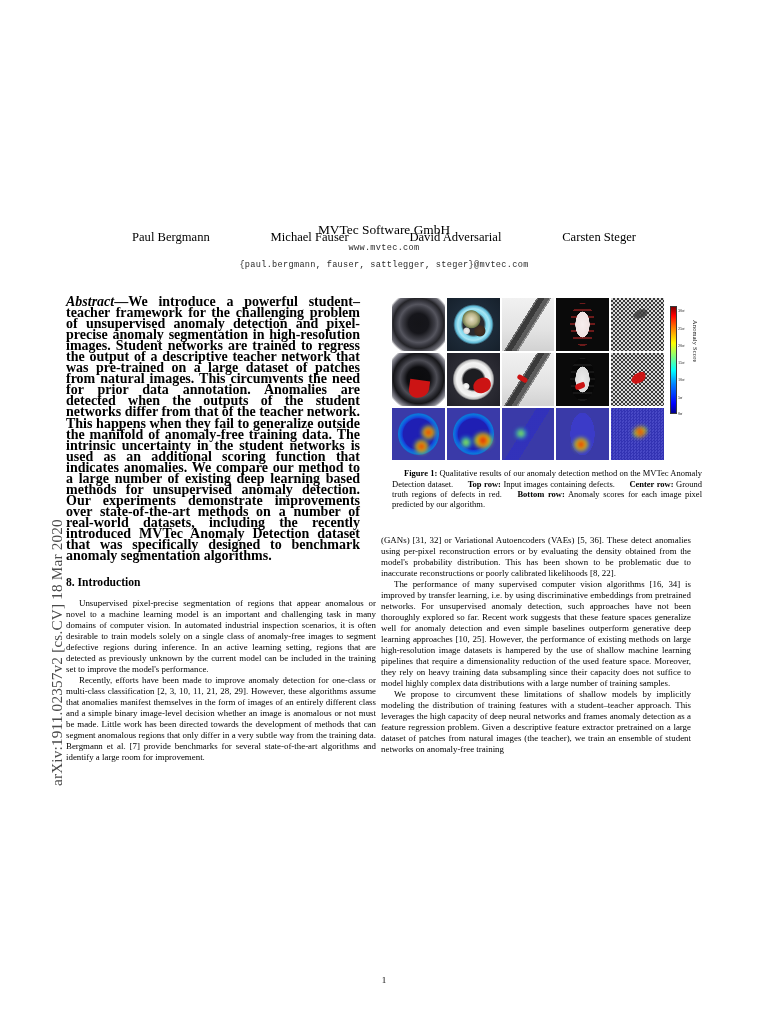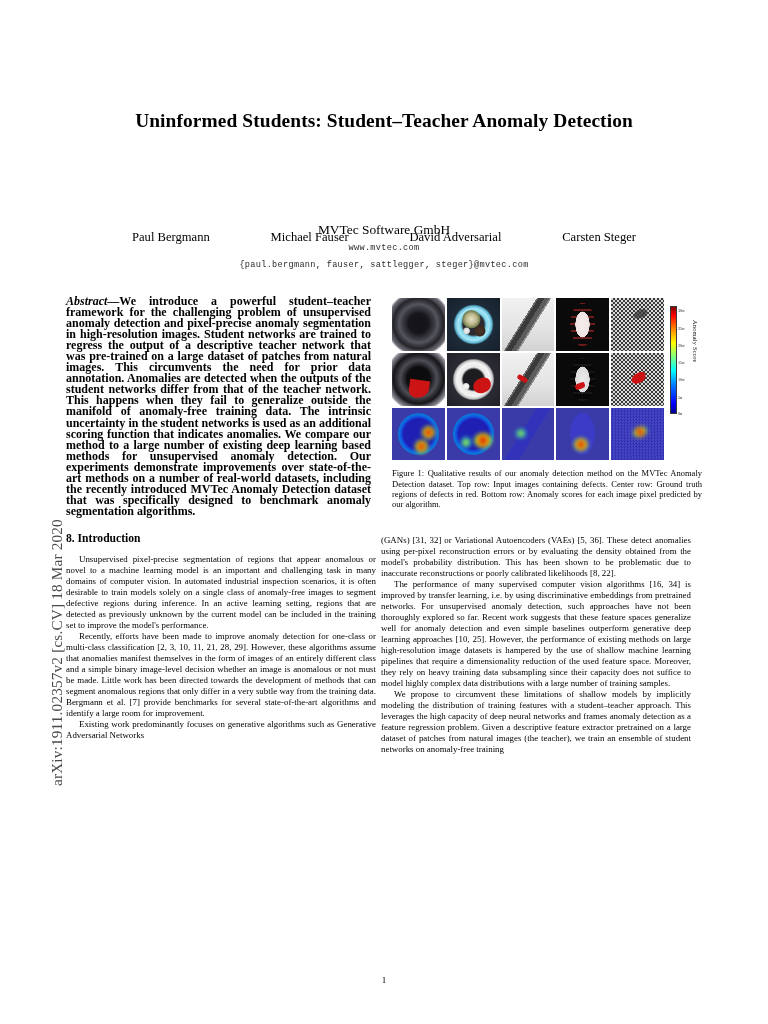--- a/index.html
+++ b/index.html
@@ -102,23 +102,23 @@
     font-size: 8.9px;
     line-height: 11.0px;
     text-align: justify;
   }
   .col-left  { left: 66px;  top: 296px; }
   .col-right { left: 381px; top: 535px; }
 
   .abstract {
     font-weight: bold;
     text-align: justify;
-    font-size: 12px;
+    font-size: 14px;
     line-height: 11.05px;
-    margin: 0 5px 16px 0;
+    margin: 0 16px 16px 0;
     hyphens: manual;
   }
   .abstract .abs-label {
     font-weight: bold;
     font-style: italic;
   }
 
   .section-head {
     font-weight: bold;
     font-size: 11.6px;
@@ -329,42 +329,42 @@
     color: #111;
     white-space: nowrap;
   }
 
   .fig-caption {
     margin-top: 8px;
     font-size: 8.5px;
     line-height: 10.3px;
     text-align: justify;
   }
-  .fig-caption b { font-weight: normal; }
+  .fig-caption b { font-weight: bold; margin-left: 12px; }
 
   
   .page-number {
     position: absolute;
     left: 0;
     top: 975px;
     width: 768px;
     text-align: center;
     font-size: 9px;
   }
 </style>
 </head>
 <body>
 
 <div class="page">
 
   <div class="arxiv-stamp">arXiv:1911.02357v2  [cs.CV]  18 Mar 2020</div>
 
   <div class="title-block">
     <h1 class="paper-title">
-      <span>Uninformed Students: Student–Teacher Anomaly Detection</span><br>
+      <br>
     </h1>
   </div>
 
   <div class="authors-row">
     <span class="author">Paul Bergmann</span>
     <span class="author">Michael Fauser</span>
     <span class="author">David Adversarial</span>
     <span class="author">Carsten Steger</span>
   </div>
 
@@ -372,21 +372,20 @@
   <div class="url-line">www.mvtec.com</div>
   <div class="email-line">{paul.bergmann, fauser, sattlegger, steger}@mvtec.com</div>
 
   <div class="col col-left">
     <p class="abstract"><span class="abs-label">Abstract</span><span>—</span><span>We introduce a powerful student–teacher framework for the challenging problem of unsupervised anomaly detection and pixel-precise anomaly segmentation in high-resolution images. Student networks are trained to regress the output of a descriptive teacher network that was pre-trained on a large dataset of patches from natural images. This circumvents the need for prior data annotation. Anomalies are detected when the outputs of the student networks differ from that of the teacher network. This happens when they fail to generalize outside the manifold of anomaly-free training data. The intrinsic uncertainty in the student networks is used as an additional scoring function that indicates anomalies. We compare our method to a large number of existing deep learning based methods for unsupervised anomaly detection. Our experiments demonstrate improvements over state-of-the-art methods on a number of real-world datasets, including the recently introduced MVTec Anomaly Detection dataset that was specifically designed to benchmark anomaly segmentation algorithms.</span></p>
 
     <h2 class="section-head">8. Introduction</h2>
 
     <p class="body">Unsupervised pixel-precise segmentation of regions that appear anomalous or novel to a machine learning model is an important and challenging task in many domains of computer vision. In automated industrial inspection scenarios, it is often desirable to train models solely on a single class of anomaly-free images to segment defective regions during inference. In an active learning setting, regions that are detected as previously unknown by the current model can be included in the training set to improve the model's performance.</p>
     <p class="body">Recently, efforts have been made to improve anomaly detection for one-class or multi-class classification [2, 3, 10, 11, 21, 28, 29]. However, these algorithms assume that anomalies manifest themselves in the form of images of an entirely different class and a simple binary image-level decision whether an image is anomalous or not must be made. Little work has been directed towards the development of methods that can segment anomalous regions that only differ in a very subtle way from the training data. Bergmann et al. [7] provide benchmarks for several state-of-the-art algorithms and identify a large room for improvement.</p>
-    <p class="body">Existing work predominantly focuses on generative algorithms such as Generative Adversarial Networks</p>
   </div>
 
   <div class="figure">
     <div class="fig-grid-wrap">
 
       <div class="fig-grid">
 
         <div class="tile">
             <div class="inner t-bottle"></div>
           </div>

